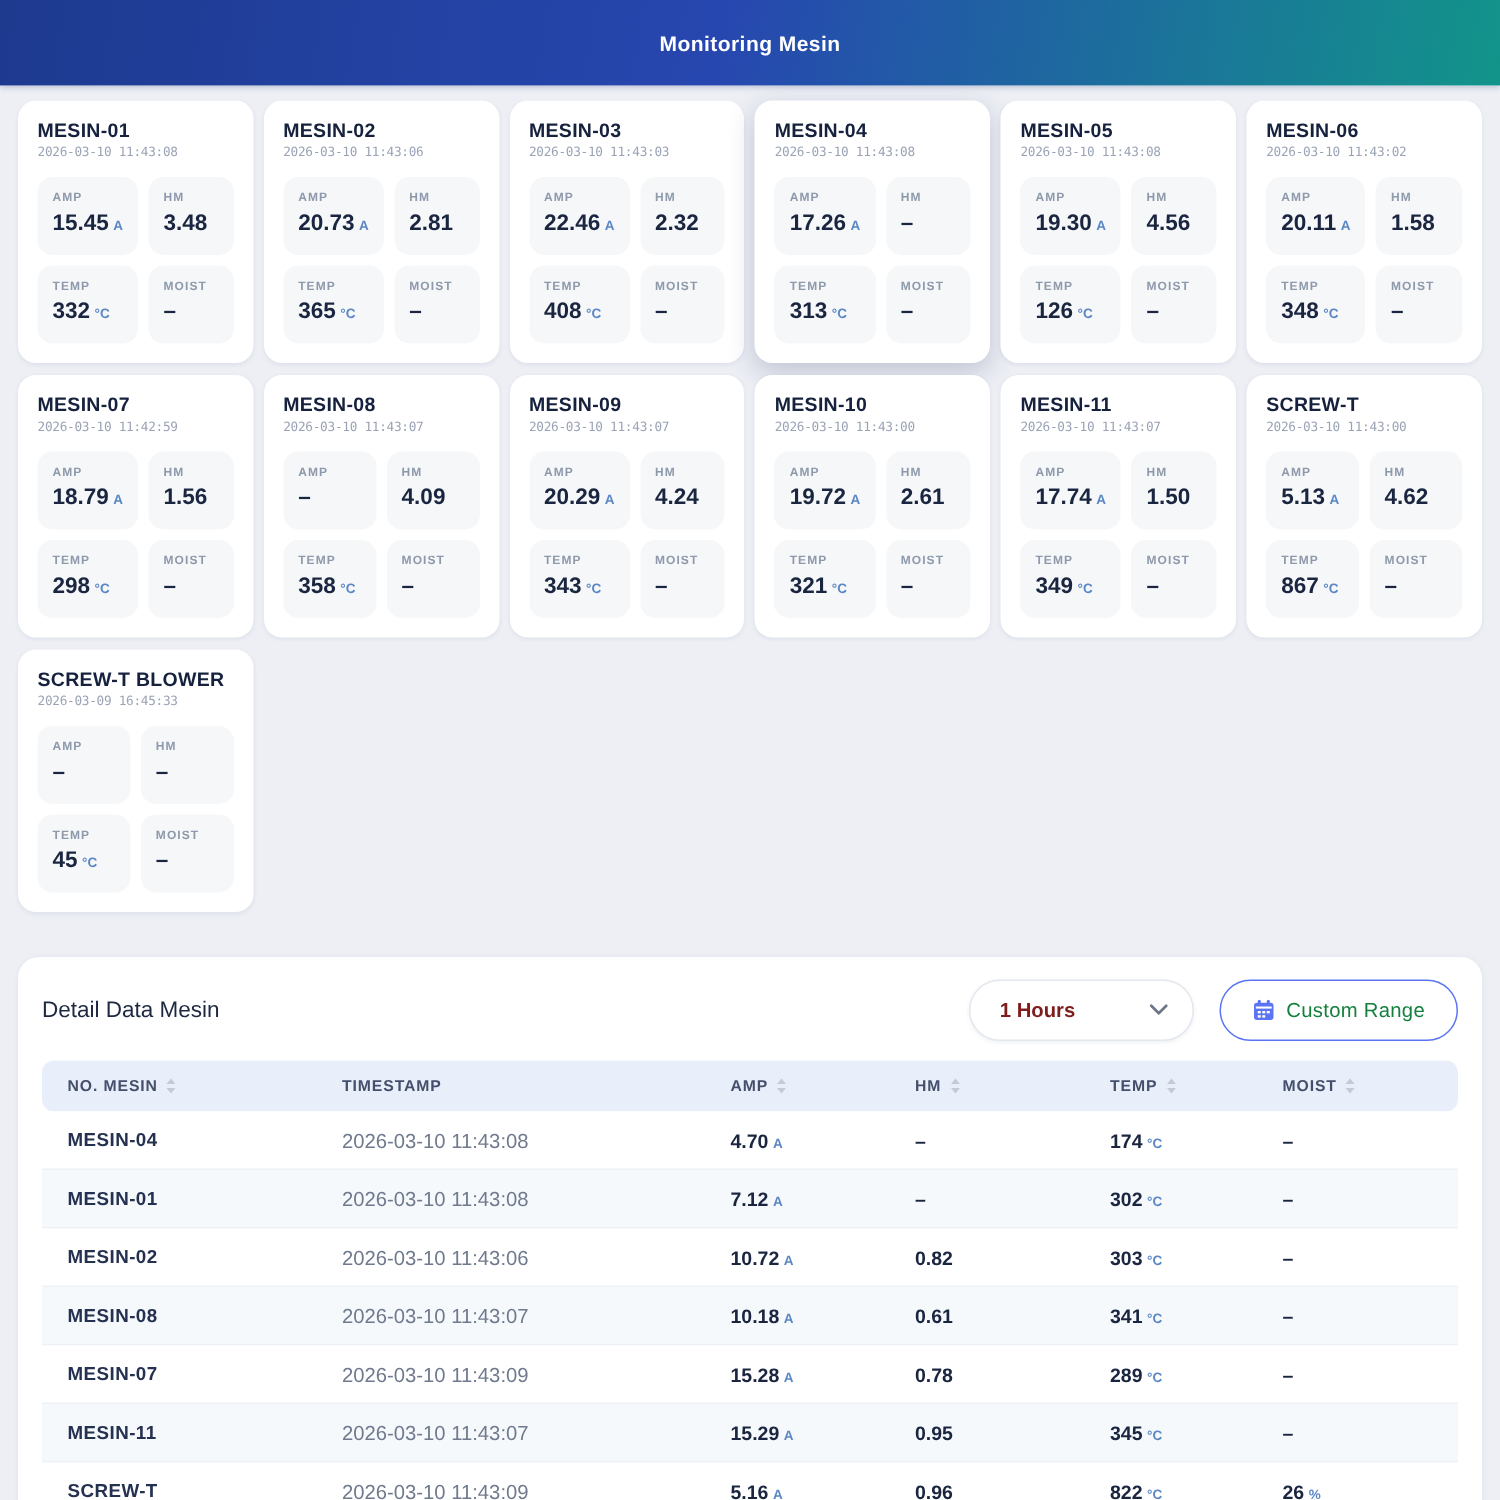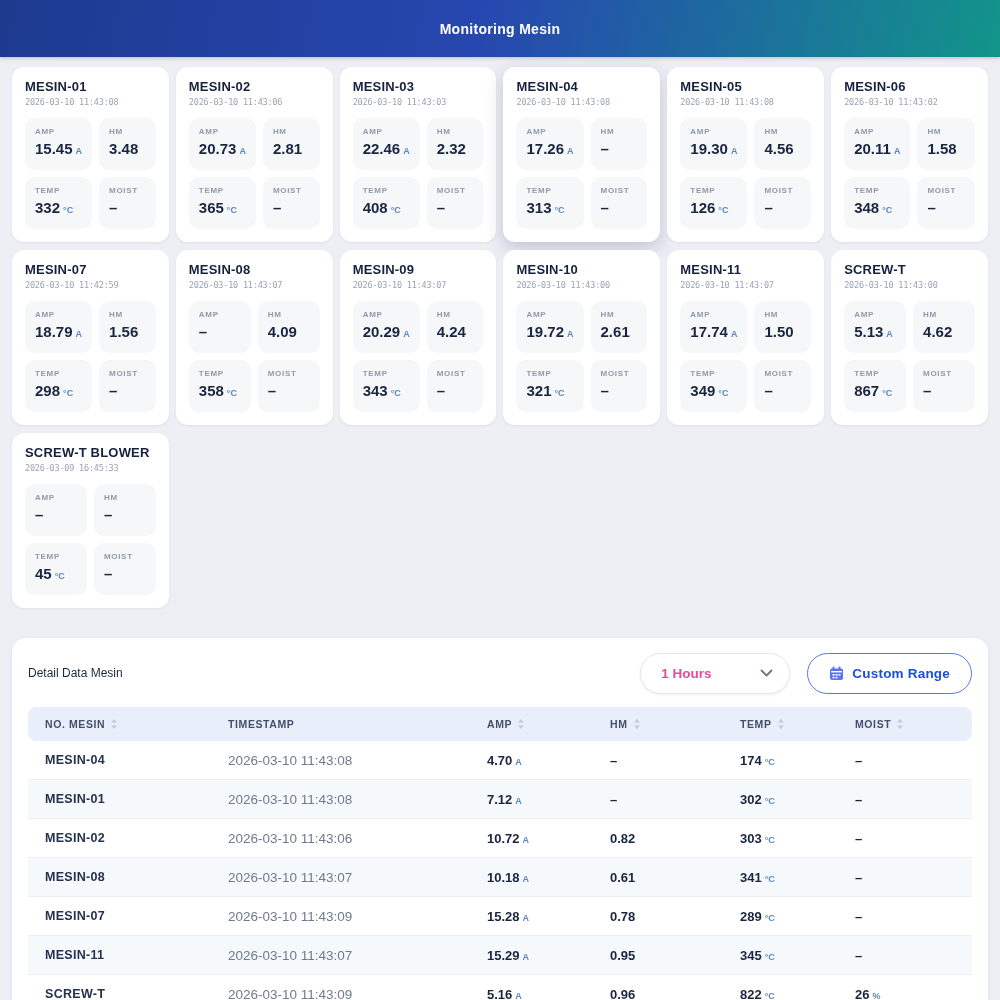--- a/index.html
+++ b/index.html
@@ -24,28 +24,28 @@
   .metrics { margin-top:11px; display:grid; grid-template-columns:1fr 1fr; gap:7px; }
   .tile { background:#f5f7f9; border-radius:10px; padding:9px 10px 10px 10px; min-height:52px; }
   .m-label { font-size:8px; font-weight:800; color:#8e9aab; letter-spacing:.7px; }
   .m-value { margin-top:4px; font-size:15px; font-weight:800; color:#1a2540; }
   .unit { font-size:9px; font-weight:800; color:#5b87c5; margin-left:3px; }
 
   
   .panel { margin:30px 12px 0 12px; background:#ffffff; border-radius:14px;
            padding:14px 16px; box-shadow:0 1px 4px rgba(30,45,90,.06); height:420px; }
   .panel-head { display:flex; align-items:center; height:42px; }
-  .panel-title { font-size:12px; font-weight:500; color:#1c2941; }
+  .panel-title { font-size:15px; font-weight:500; color:#1c2941; }
   .spacer { flex:1; }
   .range-select { width:150px; height:41px; background:#fff; border:1px solid #e3e7ee;
                   border-radius:21px; display:flex; align-items:center; padding:0 16px 0 20px;
                   box-shadow:0 1px 3px rgba(30,45,90,.08); margin-right:9px; cursor:pointer; }
-  .range-select .val { font-size:13.5px; font-weight:700; color:#ec4899; flex:1; }
+  .range-select .val { font-size:13.5px; font-weight:700; color:#7f1d1d; flex:1; }
   .btn { height:41px; border:1.7px solid #5b74f3; border-radius:21px; background:#fff;
-         color:#1d4ed8; font-size:13.5px; font-weight:700; display:flex; align-items:center;
+         color:#15803d; font-size:13.5px; font-weight:400; display:flex; align-items:center;
          gap:8px; padding:0 21px; margin-left:8px; cursor:pointer; letter-spacing:.2px;
          font-family:"Liberation Sans", sans-serif; }
 
   
   .tablewrap { margin-top:13px; }
   .grid-row { display:grid; grid-template-columns:200px 259px 123px 130px 115px 1fr;
               align-items:center; }
   .thead { height:34px; background:#e9effa; border-radius:8px; }
   .th { display:flex; align-items:flex-start; gap:5px; font-size:10.5px; font-weight:800;
         color:#44506b; letter-spacing:.6px; }

